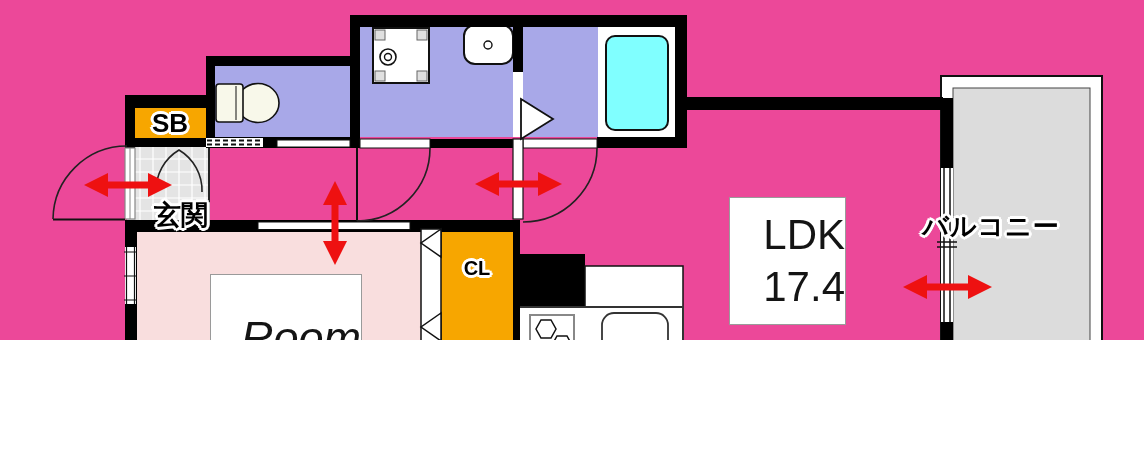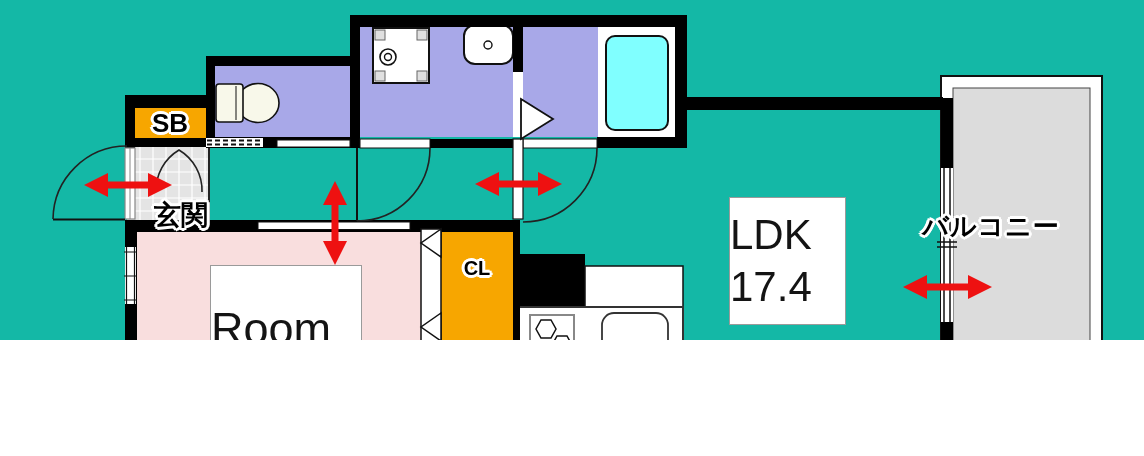--- a/index.html
+++ b/index.html
@@ -1,44 +1,44 @@
 <!DOCTYPE html>
 <html><head>
 <meta charset="utf-8">
 <style>
   html,body{margin:0;padding:0;background:#ffffff;}
   .stage{
     position:relative;
     width:1144px;height:340px;
-    background:#14b8a6;
+    background:#ec4899;
     font-family:"Liberation Sans","DejaVu Sans",sans-serif;
     overflow:hidden;
   }
   .stage svg{position:absolute;left:0;top:0;}
   .jp-label{
     position:absolute;
     transform:translate(-50%,-50%);
     font-weight:bold;
     color:#000;
     white-space:nowrap;
     text-shadow:
       -2px -2px 0 #fff, 2px -2px 0 #fff, -2px 2px 0 #fff, 2px 2px 0 #fff,
       -3px 0 0 #fff, 3px 0 0 #fff, 0 -3px 0 #fff, 0 3px 0 #fff;
   }
   .size-box{
     position:absolute;
     background:#fff;
     border:1px solid #9a9a9a;
     display:flex;flex-direction:column;
-    align-items:flex-start;justify-content:center;
+    align-items:flex-end;justify-content:center;
     color:#141414;
     text-align:center;
   }
   .size-box .ln{line-height:1.25;}
-  #room-box{left:210px;top:265px;width:150px;height:127px;font-size:45px;}
+  #room-box{left:210px;top:274px;width:150px;height:127px;font-size:45px;font-style:italic;}
   #ldk-box{left:729px;top:197px;width:115px;height:126px;font-size:42px;}
   #sb-label{left:170px;top:123px;font-size:26px;}
   #genkan-label{left:181px;top:215px;font-size:27px;}
   #cl-label{left:477px;top:268px;font-size:20px;}
   #balcony-label{left:991px;top:226px;font-size:26px;letter-spacing:1px;}
 </style>
 </head>
 <body>
 
 <div class="stage">

